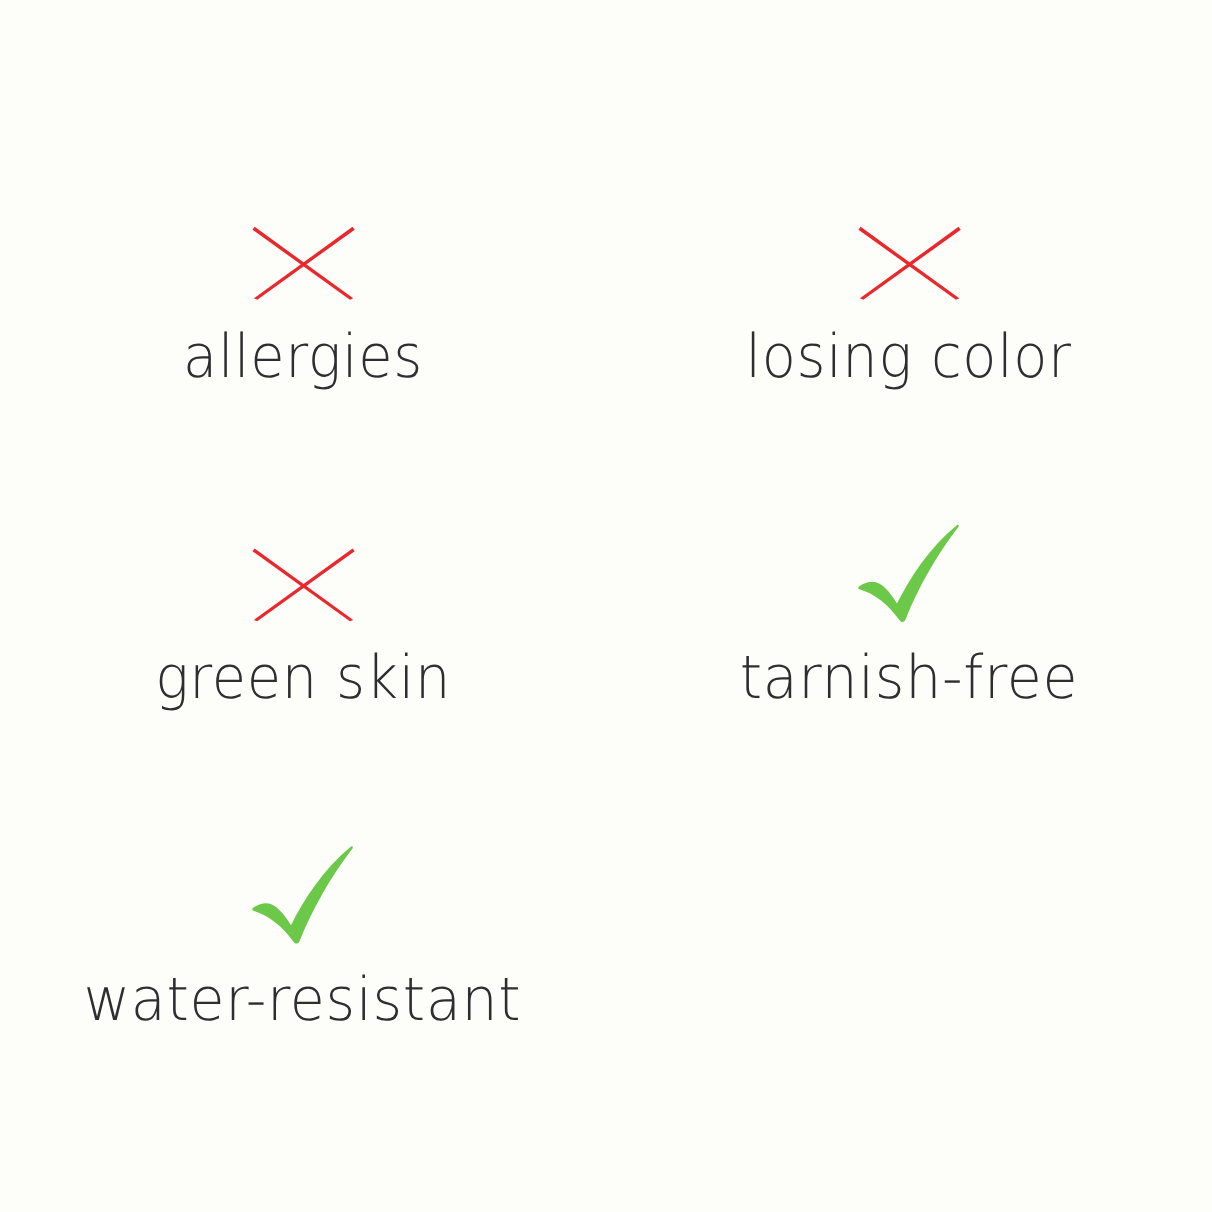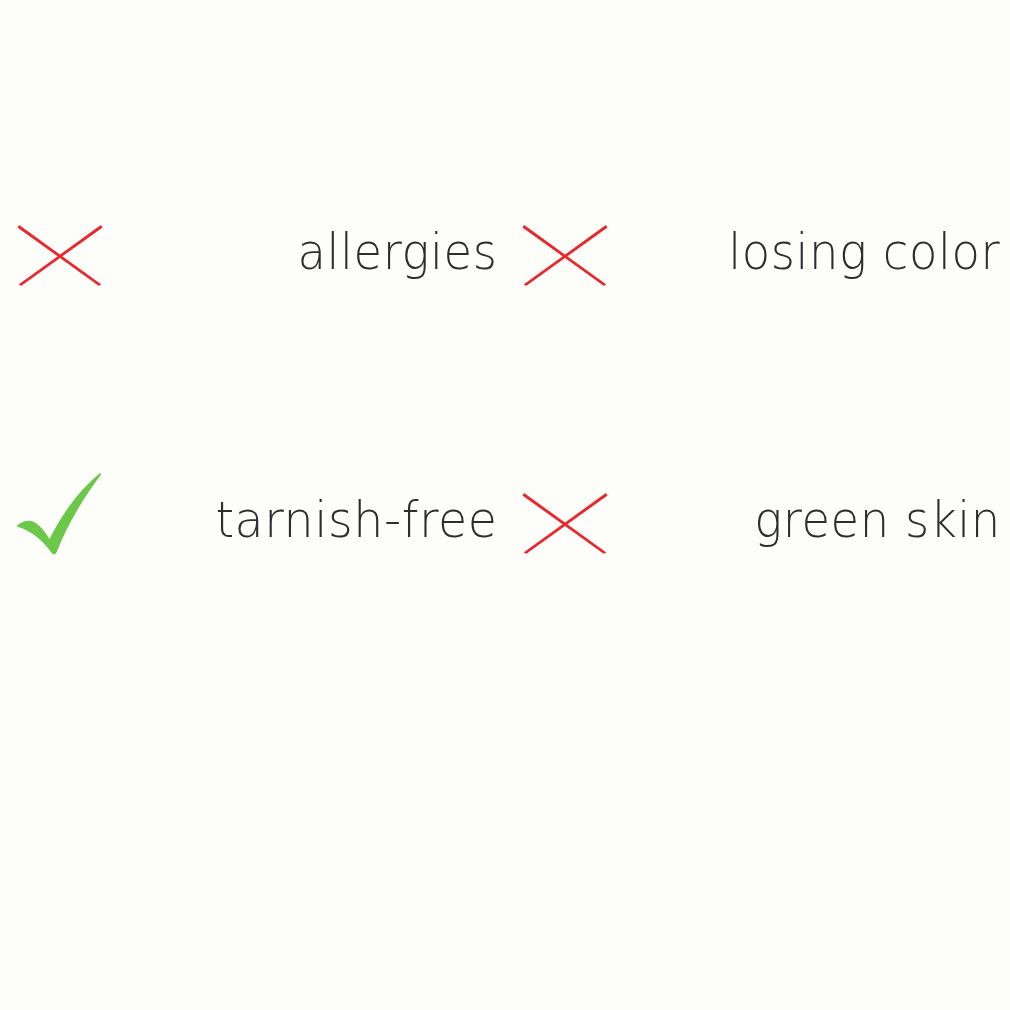--- a/index.html
+++ b/index.html
@@ -21,23 +21,23 @@
     box-sizing: border-box;
     display: grid;
     grid-template-columns: 1fr 1fr;
     grid-template-rows: 268px 268px 268px;
     align-content: start;
     padding-top: 108px;
   }
 
   .cell {
     display: flex;
-    flex-direction: row;
+    flex-direction: column;
     align-items: center;
-    justify-content: space-between;
+    justify-content: center;
   }
 
   .icon-wrap {
     width: 120px;
     height: 90px;
     display: flex;
     align-items: flex-end;
     justify-content: center;
   }
 
@@ -84,41 +84,57 @@
   <div class="cell neg">
     <div class="icon-wrap">
       <svg width="88" height="64" viewBox="0 0 88 64" aria-hidden="true">
         <path d="M3.2 2.0 L85.4 61.6 L82.6 62.8 L1.4 4.4 Z" fill="#e8282d"></path>
         <path d="M84.8 2.0 L2.6 61.6 L5.4 62.8 L86.6 4.4 Z" fill="#e8282d"></path>
       </svg>
     </div>
     <div class="label">losing color</div>
   </div>
 
+  <div class="cell neg">
+    <div class="icon-wrap">
+      <svg width="88" height="64" viewBox="0 0 88 64" aria-hidden="true">
+        <path d="M3.2 2.0 L85.4 61.6 L82.6 62.8 L1.4 4.4 Z" fill="#e8282d"></path>
+        <path d="M84.8 2.0 L2.6 61.6 L5.4 62.8 L86.6 4.4 Z" fill="#e8282d"></path>
+      </svg>
+    </div>
+    <div class="label">green skin</div>
+  </div>
+
   <div class="cell pos">
     <div class="icon-wrap">
       <svg width="88" height="82" viewBox="0 0 88 82" aria-hidden="true">
         <path d="M2.0 51.5
                  C 8.0 47.5, 14.0 46.5, 19.0 49.5
                  C 24.5 52.8, 29.0 58.5, 33.5 66.0
                  C 44.0 45.0, 60.0 20.0, 83.5 0.5
                  C 84.8 -0.3, 85.6 0.8, 84.6 2.2
                  C 66.0 26.5, 51.0 53.0, 40.5 79.5
                  C 39.6 81.6, 37.2 81.9, 35.8 80.0
                  C 26.0 66.5, 14.5 57.5, 2.2 54.0
                  C 0.9 53.6, 0.8 52.3, 2.0 51.5 Z" fill="#6cc849"></path>
       </svg>
     </div>
     <div class="label">tarnish-free</div>
   </div>
 
-  <div class="cell neg">
+  <div class="cell pos">
     <div class="icon-wrap">
-      <svg width="88" height="64" viewBox="0 0 88 64" aria-hidden="true">
-        <path d="M3.2 2.0 L85.4 61.6 L82.6 62.8 L1.4 4.4 Z" fill="#e8282d"></path>
-        <path d="M84.8 2.0 L2.6 61.6 L5.4 62.8 L86.6 4.4 Z" fill="#e8282d"></path>
+      <svg width="88" height="82" viewBox="0 0 88 82" aria-hidden="true">
+        <path d="M2.0 51.5
+                 C 8.0 47.5, 14.0 46.5, 19.0 49.5
+                 C 24.5 52.8, 29.0 58.5, 33.5 66.0
+                 C 44.0 45.0, 60.0 20.0, 83.5 0.5
+                 C 84.8 -0.3, 85.6 0.8, 84.6 2.2
+                 C 66.0 26.5, 51.0 53.0, 40.5 79.5
+                 C 39.6 81.6, 37.2 81.9, 35.8 80.0
+                 C 26.0 66.5, 14.5 57.5, 2.2 54.0
+                 C 0.9 53.6, 0.8 52.3, 2.0 51.5 Z" fill="#6cc849"></path>
       </svg>
     </div>
-    <div class="label">green skin</div>
+    <div class="label">water-resistant</div>
   </div>
-
 
 </div>
 
 </body></html>

